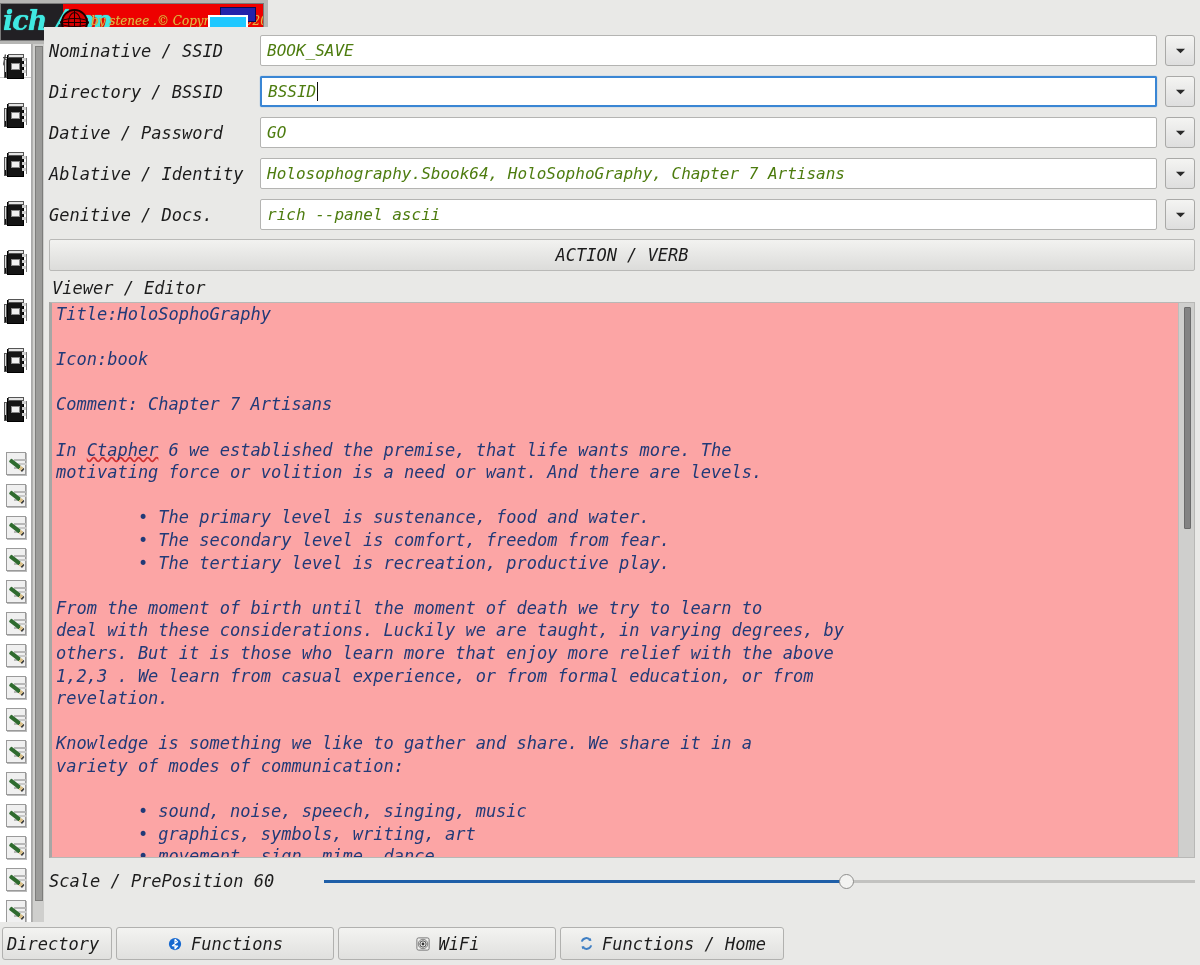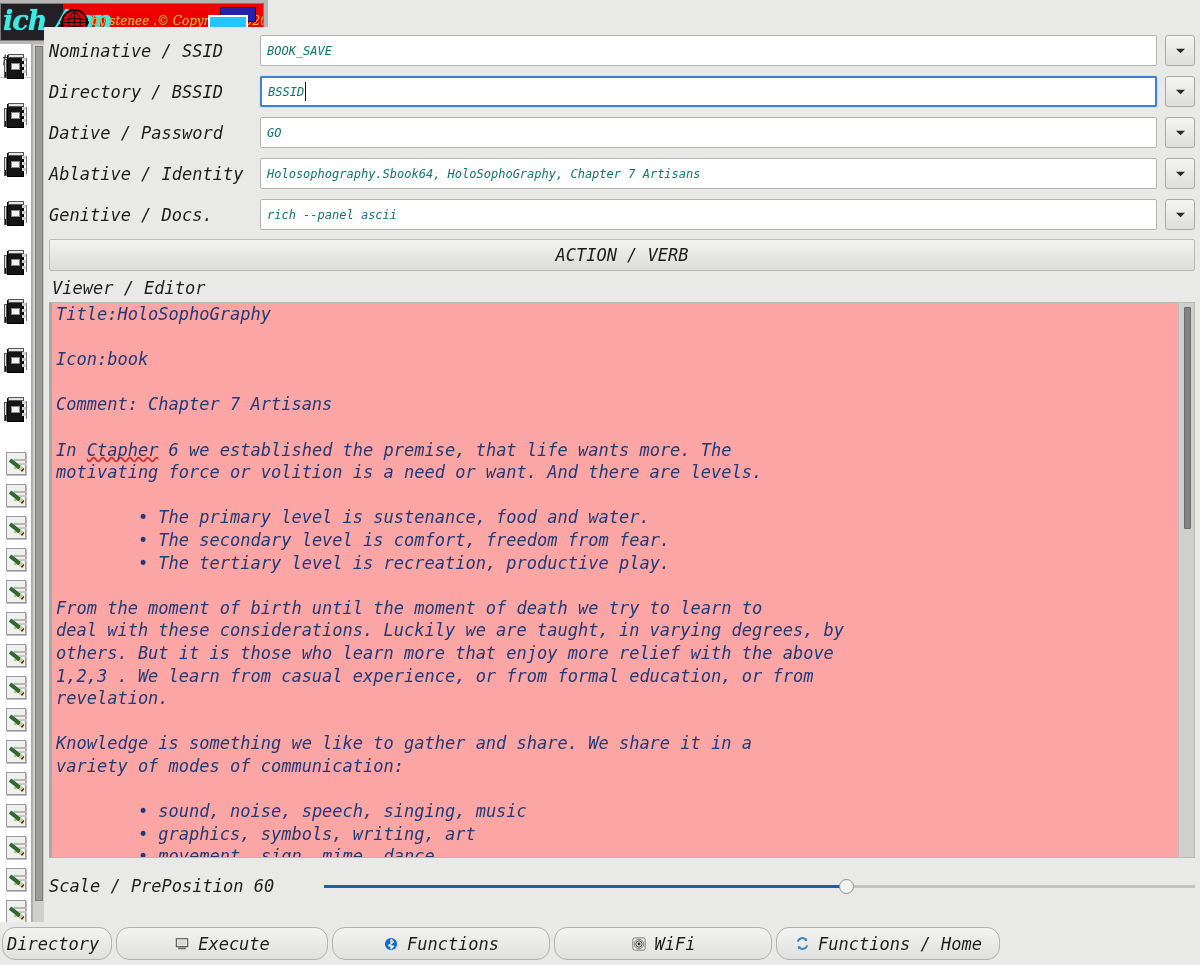--- a/index.html
+++ b/index.html
@@ -207,22 +207,22 @@
   }
   .form-input {
     flex: 1 1 auto;
     height: 31px;
     background: #ffffff;
     border: 1px solid #b4b4b2;
     border-radius: 2px;
     padding: 0 6px;
     font-family: "DejaVu Sans Mono", monospace;
     font-style: italic;
-    font-size: 12px;
-    color: #0f766e;
+    font-size: 16px;
+    color: #4d7c0f;
     display: flex; align-items: center;
     overflow: hidden; white-space: nowrap;
   }
   .form-input.focused {
     border: 2px solid #3a86d4;
     box-shadow: 0 0 1px #3a86d4;
   }
   .caret {
     display: inline-block;
     width: 1px; height: 19px;
@@ -290,23 +290,23 @@
   }
   #editor-scroll .thumb {
     position: absolute; left: 5px; top: 4px;
     width: 7px; height: 222px;
     background: #838383;
     border: 1px solid #6b6b6b;
     border-radius: 1px;
   }
 
   #scale-row {
-    display: flex; align-items: center;
+    display: flex; align-items: flex-end;
     height: 30px;
-    margin-top: 13px;
+    margin-top: 3px;
     gap: 40px;
   }
   #scale-label {
     font-family: "DejaVu Sans Mono", monospace;
     font-style: italic;
     font-size: 17px;
     color: #1c1c1c;
     white-space: nowrap;
     margin-right: 10px;
   }
@@ -341,21 +341,21 @@
     width: 1200px; height: 43px;
     background: #e9e9e7;
     display: flex; align-items: center;
     padding: 0 2px;
     gap: 4px;
   }
   .bar-btn {
     height: 33px;
     background: linear-gradient(to bottom, #f3f3f1 0%, #e0e0de 100%);
     border: 1px solid #b1b1af;
-    border-radius: 13px;
+    border-radius: 3px;
     display: flex; align-items: center; justify-content: center;
     gap: 8px;
     font-family: "DejaVu Sans Mono", monospace;
     font-style: italic;
     font-size: 17px;
     color: #1c1c1c;
     white-space: nowrap;
     padding: 0 10px;
   }
   #btn-directory { flex: 0 0 110px; justify-content: flex-start; padding-left: 4px;}
@@ -653,30 +653,20 @@
       <div class="track-empty" style="left: 60%;"></div>
       <div class="knob" style="left: 60%;"></div>
     </div>
   </div>
 </div>
 
 <div id="button-bar">
   <div class="bar-btn" id="btn-directory">
     <span>Directory</span>
   </div>
-  <div class="bar-btn" id="btn-execute">
-    <span class="bi">
-      <svg viewBox="0 0 16 16" width="14" height="14">
-        <rect x="1.5" y="2" width="13" height="9" fill="#f4f4f2" stroke="#4a4a4a" stroke-width="1.2"></rect>
-        <rect x="3" y="3.5" width="10" height="6" fill="#d8d8d6"></rect>
-        <rect x="3.5" y="12" width="9" height="2" fill="#6a6a6a"></rect>
-      </svg>
-    </span>
-    <span>Execute</span>
-  </div>
   <div class="bar-btn" id="btn-bluetooth">
     <span class="bi">
       <svg viewBox="0 0 16 16" width="14" height="14">
         <circle cx="8" cy="8" r="7" fill="#1769d0"></circle>
         <path d="M8 2.5 L11 5.5 L5 10 L11 10.5 L8 13.5 L8 2.5" fill="none" stroke="#ffffff" stroke-width="1.3" stroke-linejoin="round"></path>
       </svg>
     </span>
     <span>Functions</span>
   </div>
   <div class="bar-btn" id="btn-wifi">

